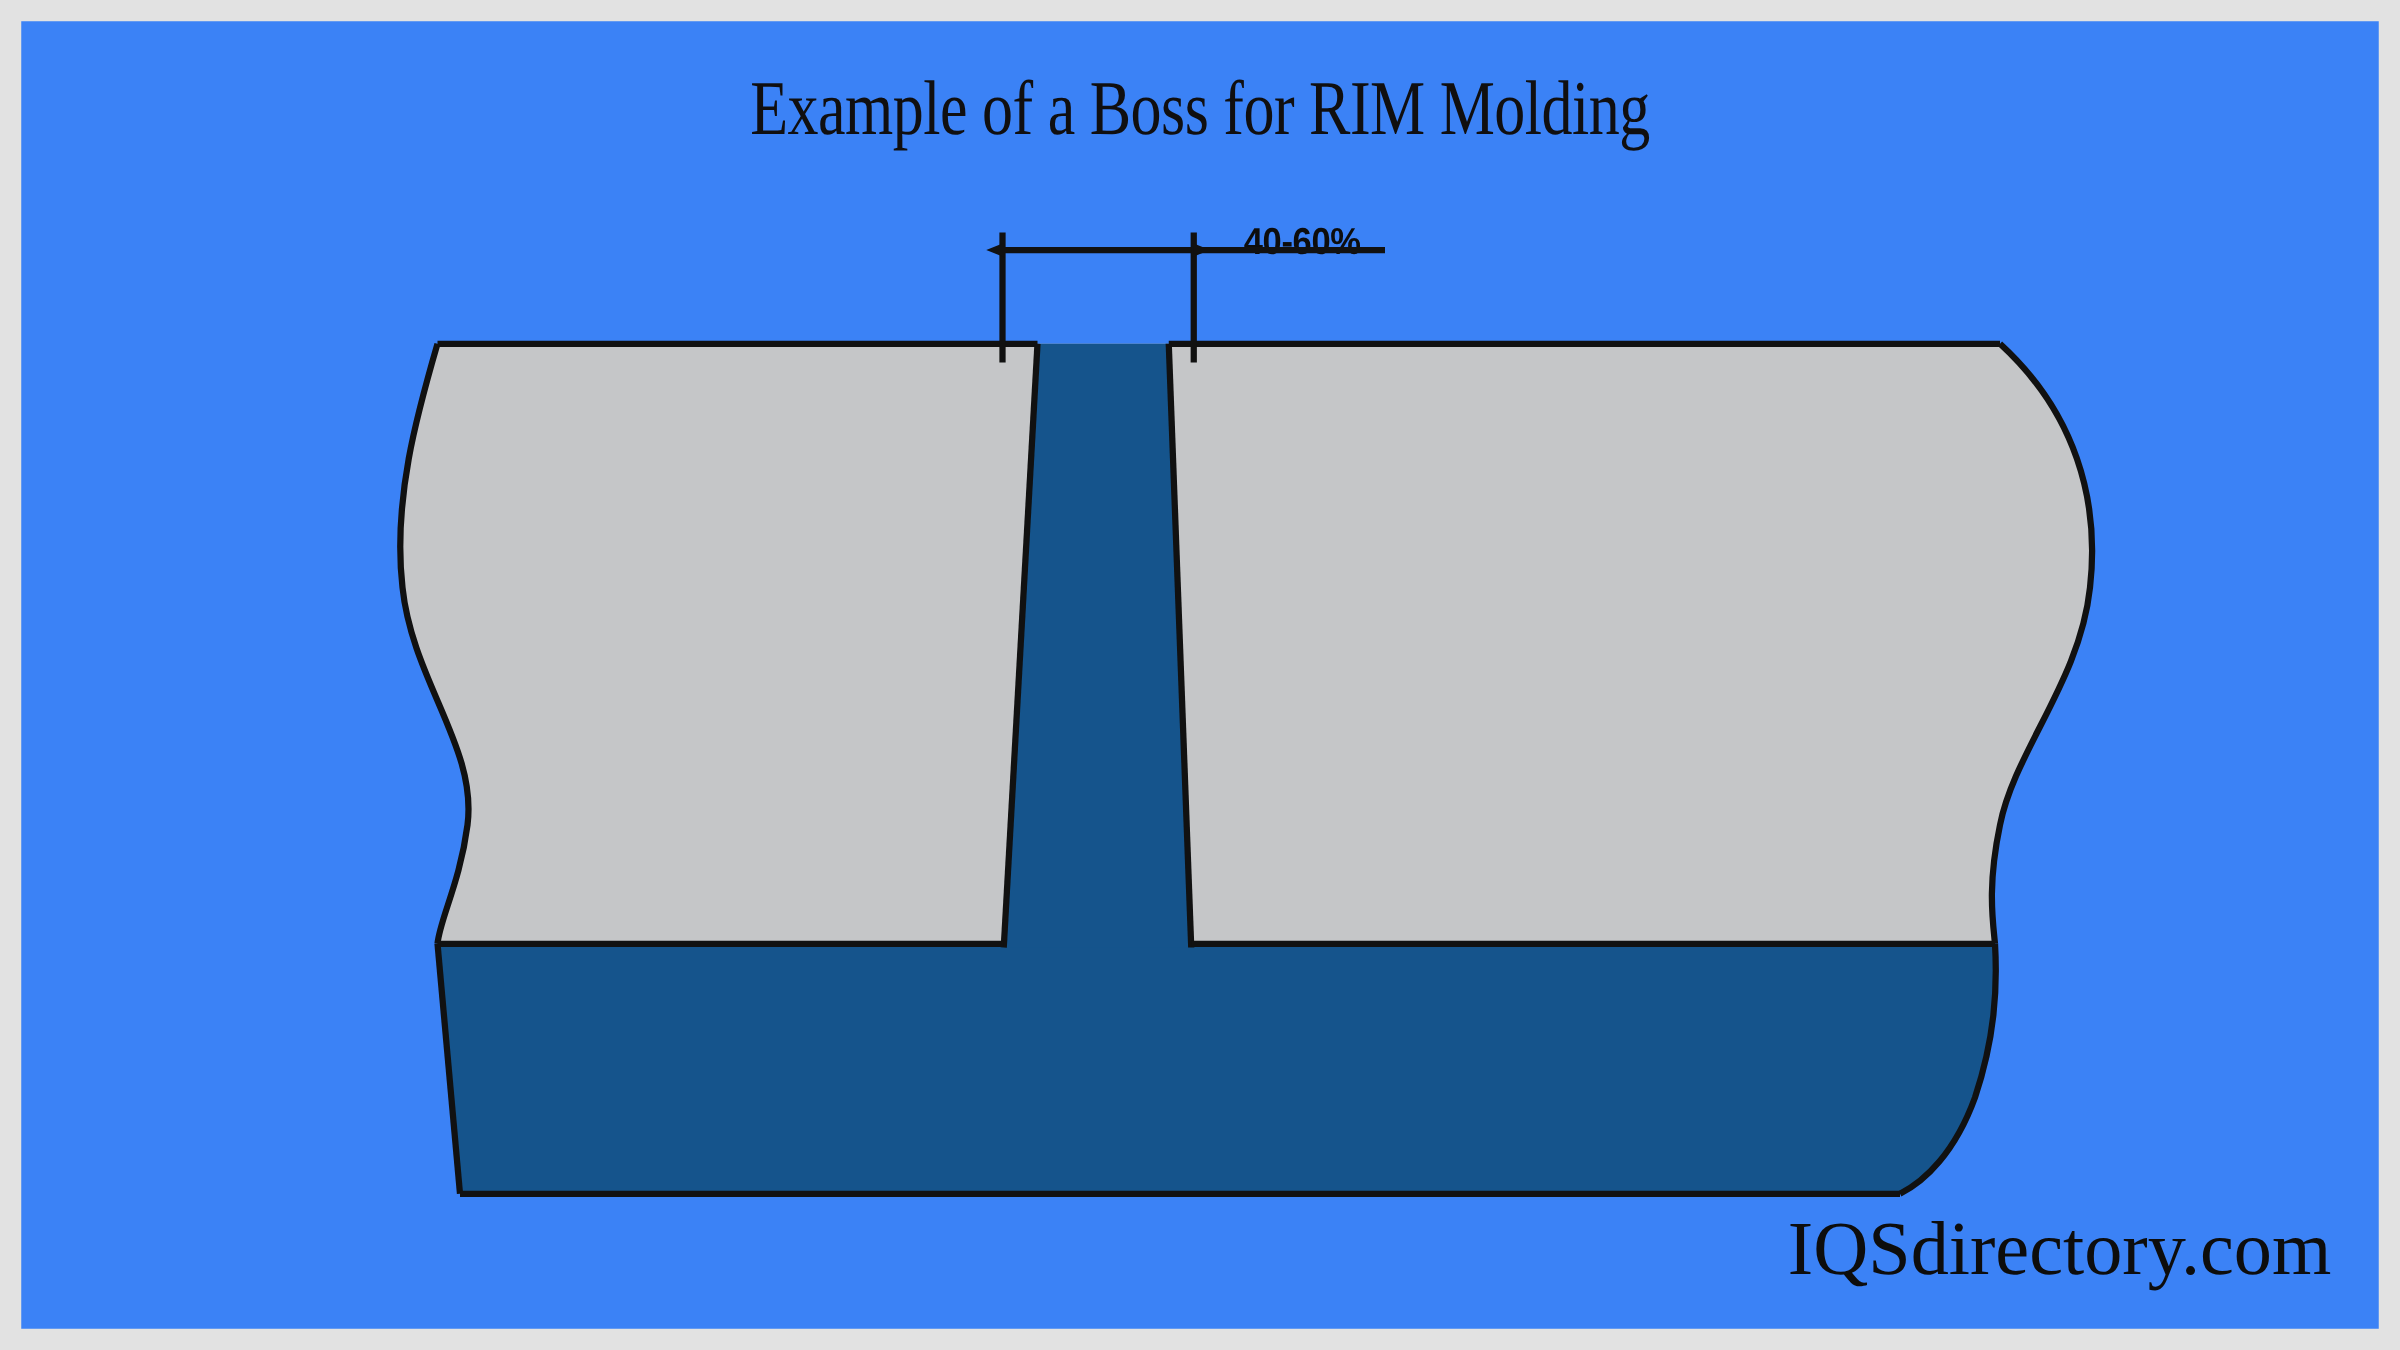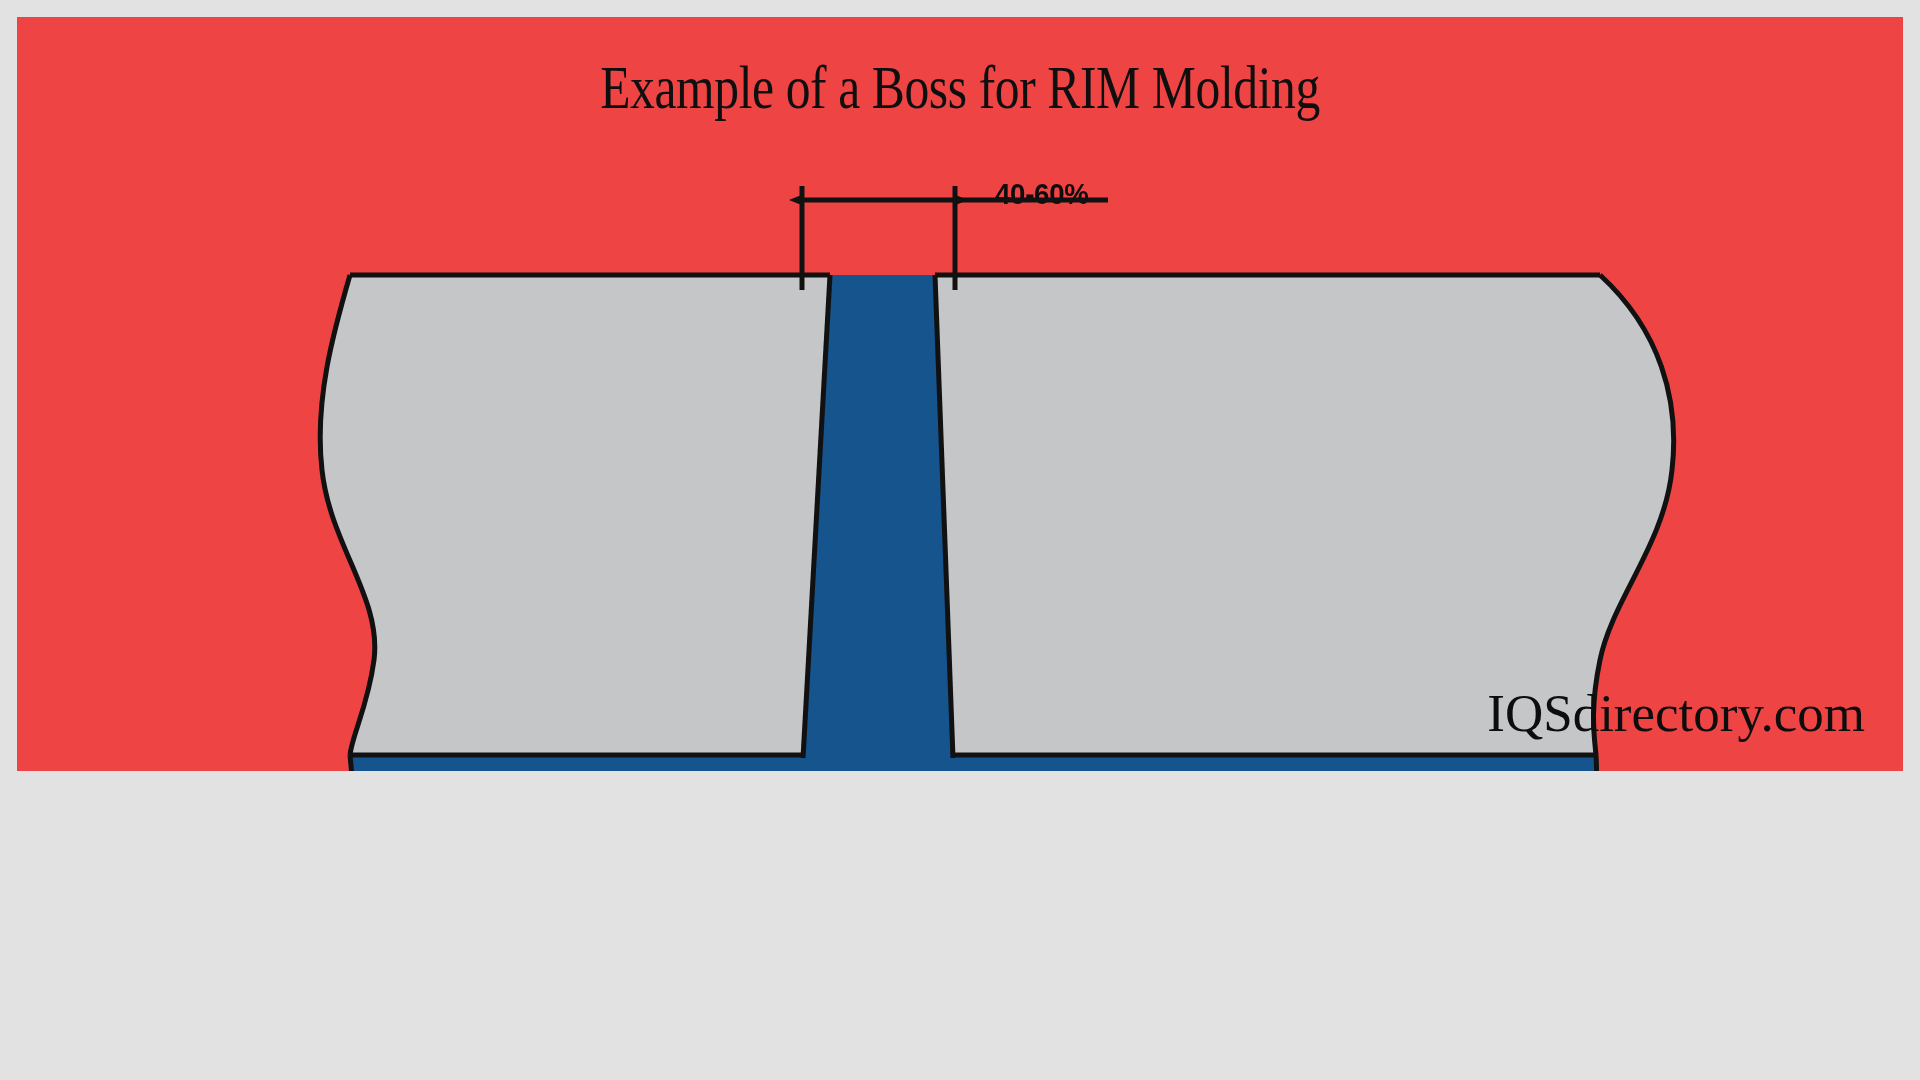--- a/index.html
+++ b/index.html
@@ -16,22 +16,22 @@
     height: 1080px;
     background: #e2e2e2;
     box-sizing: border-box;
     overflow: hidden;
   }
   #canvas {
     position: absolute;
     left: 17px;
     top: 17px;
     width: 1886px;
-    height: 754px;
-    background: #ef4444;
+    height: 1046px;
+    background: #3b82f6;
     overflow: hidden;
   }
   #title {
     position: absolute;
     left: 0;
     top: 38px;
     width: 1886px;
     text-align: center;
     font-family: "Liberation Serif", serif;
     font-size: 62px;
@@ -53,21 +53,21 @@
     letter-spacing: -0.3px;
     transform: scaleX(0.92);
     transform-origin: 0 0;
     white-space: nowrap;
   }
   #watermark {
     position: absolute;
     right: 38px;
     bottom: 28px;
     font-family: "Liberation Serif", serif;
-    font-size: 53px;
+    font-size: 61px;
     color: #0d0d0d;
     letter-spacing: 0px;
     white-space: nowrap;
   }
   #artwork {
     position: absolute;
     left: -17px;
     top: -17px;
     width: 1920px;
     height: 1080px;

